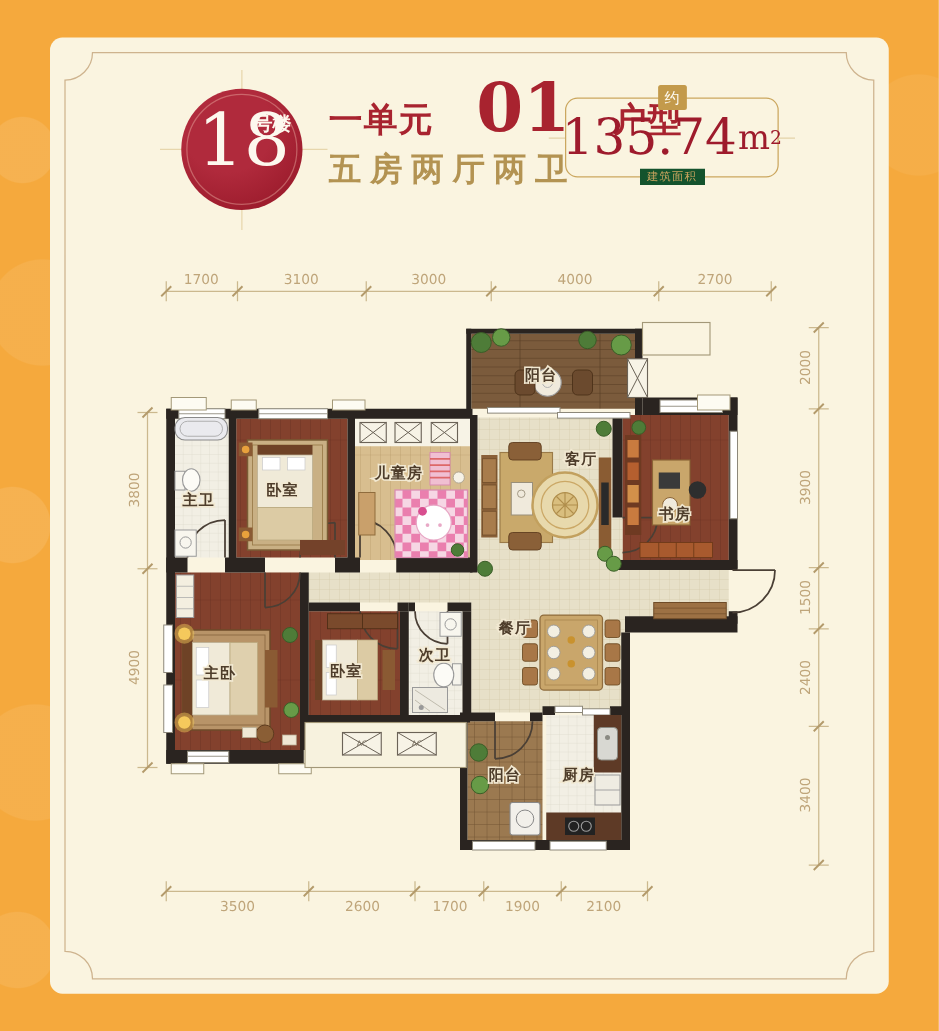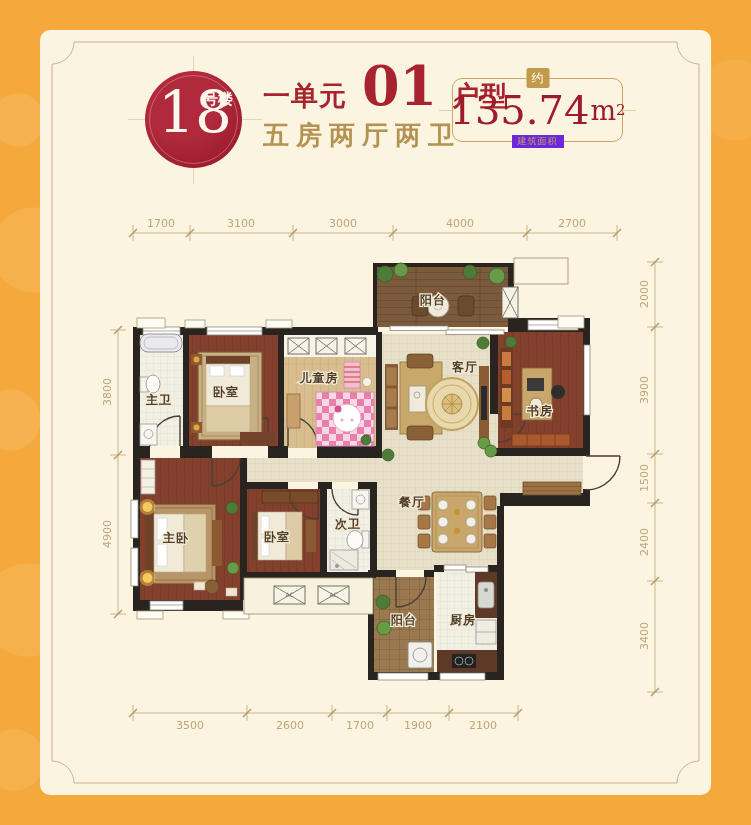--- a/index.html
+++ b/index.html
@@ -28,21 +28,21 @@
     position:absolute;left:145px;top:71px;width:97px;height:97px;border-radius:50%;
     background:radial-gradient(circle at 38% 32%, #B02A3C 0 40%, #9E1D2E 75%);
   }
   .badge::after{content:"";position:absolute;inset:4px;border:1px solid rgba(255,215,195,0.35);border-radius:50%;}
   .badge-num{
     position:absolute;left:13px;top:10px;color:#FDF8EE;
     font:400 58px/1.1 "DejaVu Serif","Liberation Serif",serif;
   }
   .badge-suffix{position:absolute;right:9px;top:19px;color:#FDF8EE;font-size:15px;font-weight:600;}
   .title-block{position:absolute;left:263px;top:62px;}
-  .unit-line{display:flex;align-items:baseline;color:#A8232F;}
+  .unit-line{display:flex;align-items:baseline;color:#A8232F;gap:19px;}
   .unit-prefix,.unit-suffix{font-size:27px;font-weight:700;letter-spacing:1px;}
   .unit-num{font:700 54px/0.9 "DejaVu Serif","Liberation Serif",serif;margin:0 15px;}
   .subtitle{margin-top:4px;color:#B39352;font-size:26px;font-weight:600;letter-spacing:7px;}
   .area-box{
     position:absolute;left:452px;top:78px;width:171px;height:64px;
     border:1.5px solid #CBA75F;border-radius:10px;box-sizing:border-box;
   }
   .approx-badge{
     position:absolute;top:-11px;left:50%;transform:translateX(-50%);
     width:23px;height:20px;background:#C39A4B;color:#FFFDF6;border-radius:2px;
@@ -50,21 +50,21 @@
   }
   .area-value{
     position:absolute;inset:0;display:flex;align-items:center;justify-content:center;
     color:#9E1B2C;font-family:"DejaVu Serif","Liberation Serif",serif;font-weight:400;
   }
   .area-value .num{font-size:40px;}
   .area-value .unit-m{font-size:27px;margin-left:1px;}
   .area-value sup{font-size:15px;vertical-align:super;line-height:0;}
   .area-note{
     position:absolute;bottom:-7px;left:50%;transform:translateX(-50%);
-    background:#6d28d9;padding:0 6px;font-size:9px;color:#C9A45E;
+    background:#14532d;padding:0 6px;font-size:9px;color:#C9A45E;
     letter-spacing:1px;white-space:nowrap;
   }
   .tick{position:absolute;top:50%;width:13px;height:1px;background:#E3D2A8;}
   .tick-l{left:-14px;} .tick-r{right:-14px;}
   
   .plan-svg{position:absolute;left:0;top:0;}
   .room-label{
     font-family:"Liberation Sans","DejaVu Sans",sans-serif;
     font-size:12px;font-weight:600;fill:#4E3D2B;letter-spacing:1px;
     paint-order:stroke;stroke:#F2E9D2;stroke-width:2.5px;text-anchor:middle;

